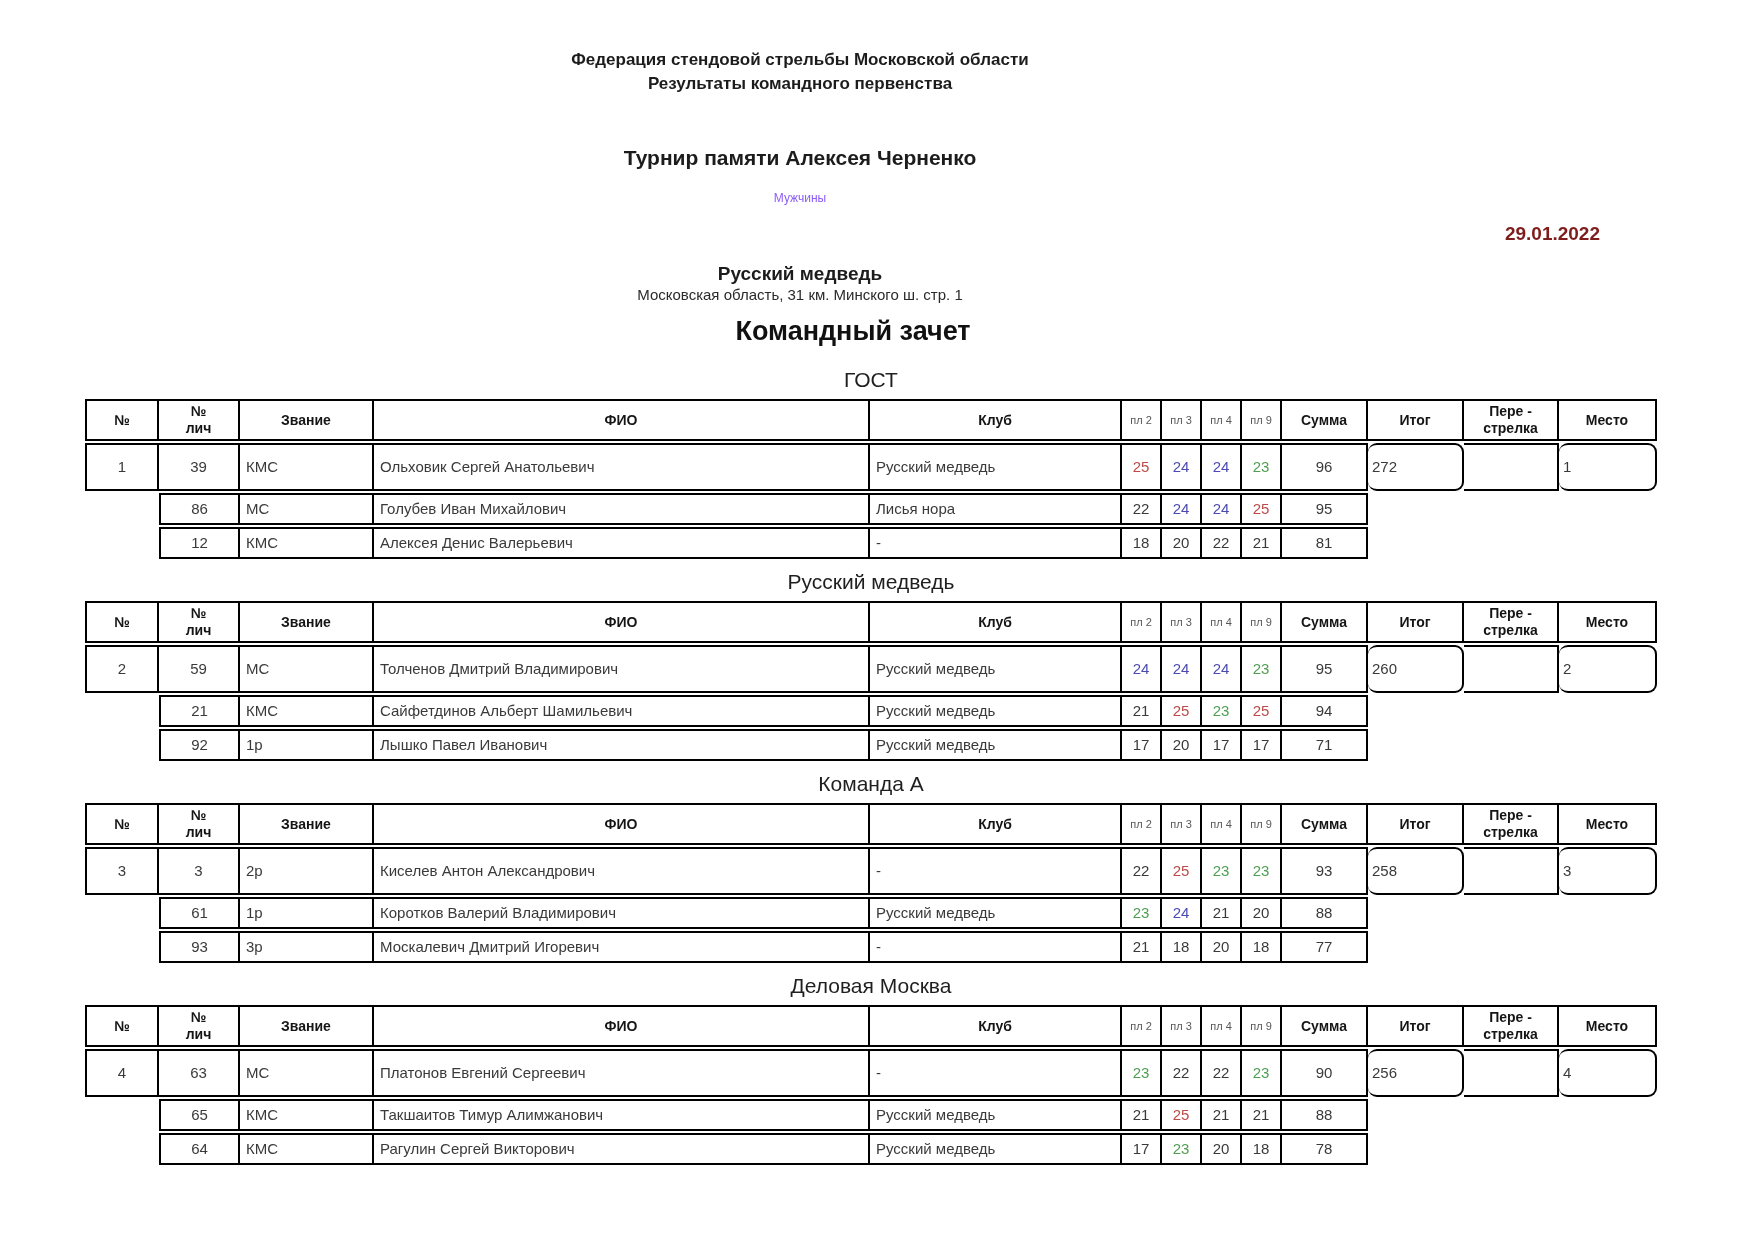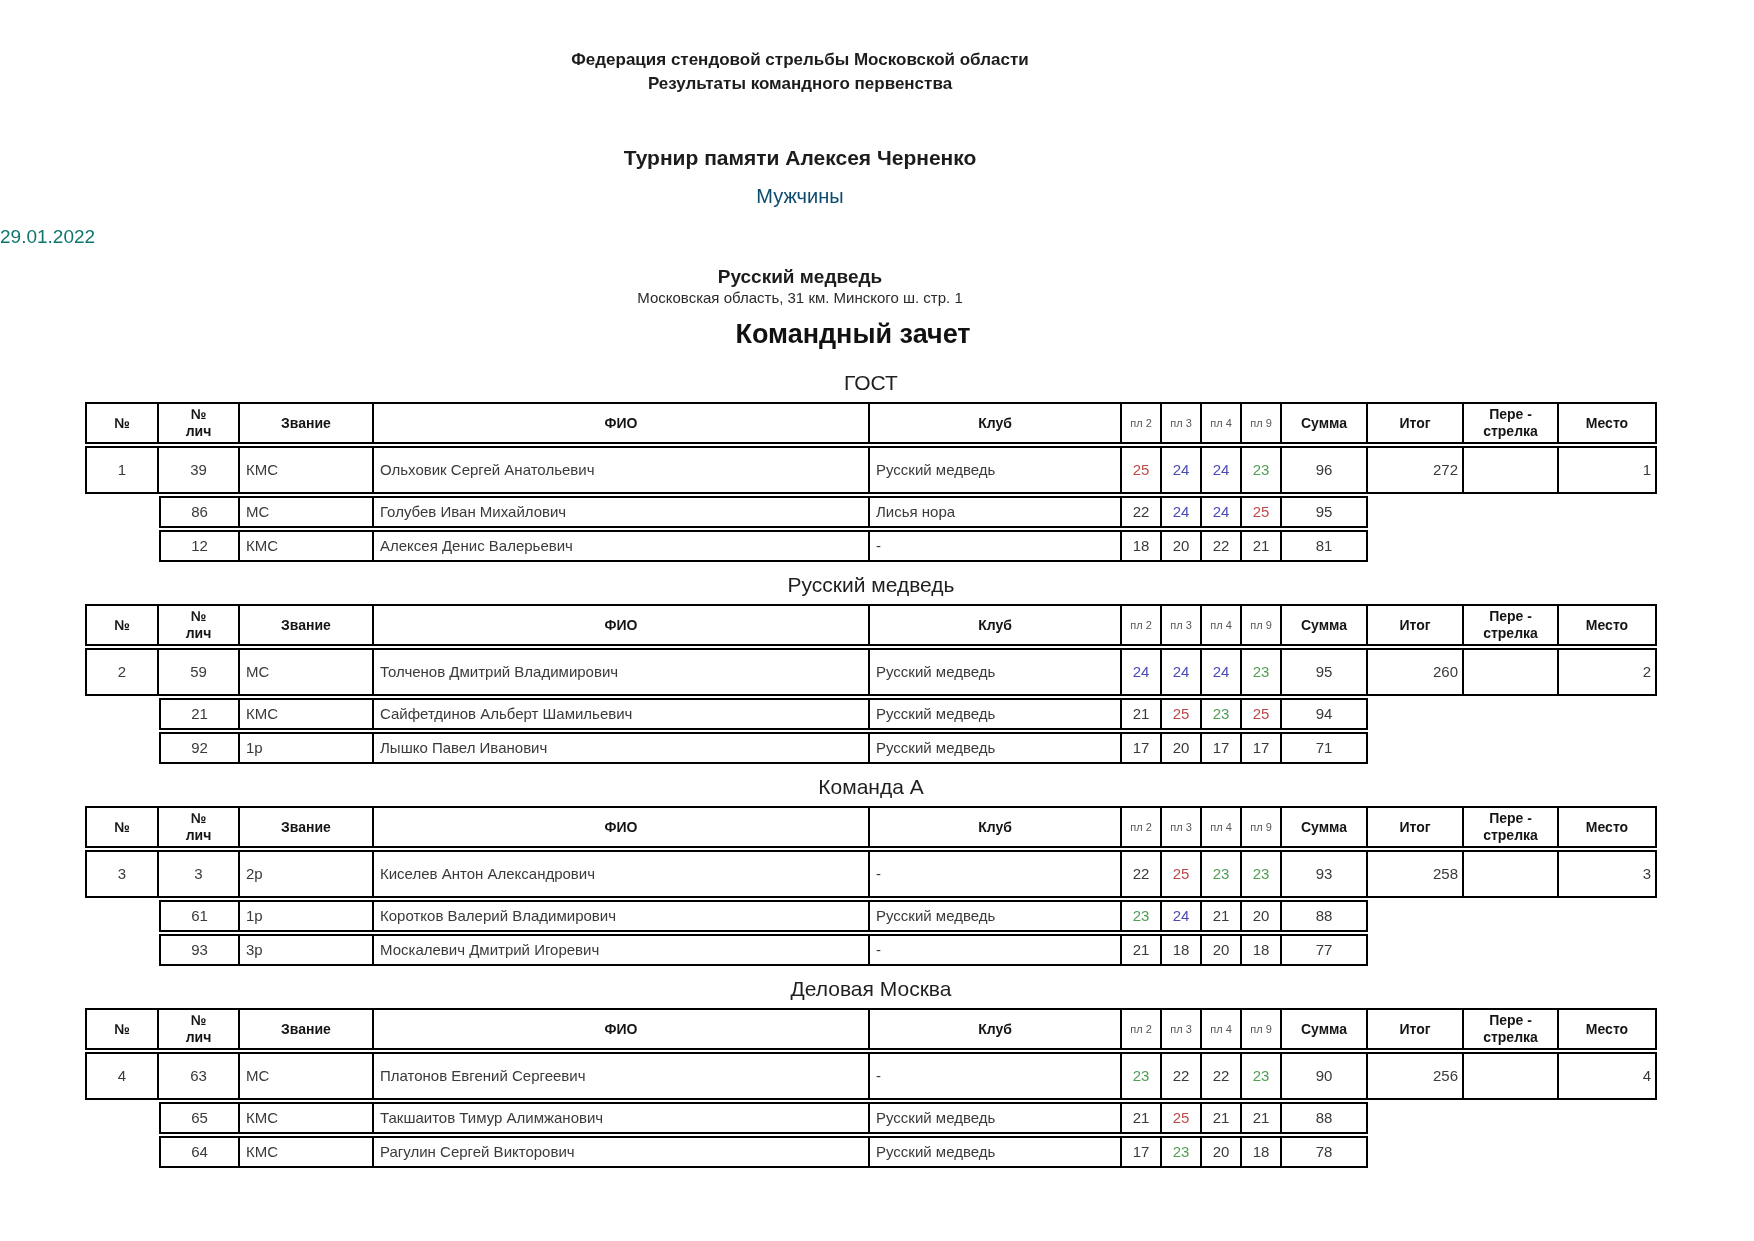--- a/index.html
+++ b/index.html
@@ -6,43 +6,43 @@
   body {
     width:1754px; height:1241px;
     background:#ffffff;
     font-family:"Liberation Sans","DejaVu Sans",sans-serif;
     color:#222;
     overflow:hidden;
   }
   .doc-header { width:1600px; text-align:center; padding-top:48px; }
   .org-line { font-size:17px; font-weight:bold; line-height:1.4; color:#1c1c1c; }
   .tournament-title { width:1600px; text-align:center; margin-top:50px; font-size:21px; font-weight:bold; color:#1c1c1c; }
-  .category { width:1600px; text-align:center; margin-top:15px; font-size:20px; color:#0c4a6e; }
-  .event-date { width:1600px; text-align:left; margin-top:18px; font-size:19px; font-weight:normal; color:#0f766e; }
+  .category { width:1600px; text-align:center; margin-top:21px; font-size:12px; color:#8b5cf6; }
+  .event-date { width:1600px; text-align:right; margin-top:18px; font-size:19px; font-weight:bold; color:#7f1d1d; }
   .venue { width:1600px; text-align:center; margin-top:18px; font-size:19px; font-weight:bold; color:#1c1c1c; }
   .venue-address { width:1600px; text-align:center; margin-top:1px; font-size:15px; color:#2a2a2a; }
   .section-title { width:1706px; text-align:center; margin-top:13px; font-size:27px; font-weight:bold; color:#111; }
 
   .teams { margin-top:21px; }
   .team-section { margin-left:85px; margin-bottom:9px; }
   .team-title { width:1572px; text-align:center; font-size:21px; color:#1f1f1f; margin-bottom:5px; }
 
   table.rt { border-collapse:separate; border-spacing:0 2px; table-layout:fixed; width:1572px; }
   .rt th, .rt td { border:2px solid #000; overflow:hidden; white-space:nowrap; }
   .rt .nl { border-left:none; }
   .rt th {
     height:38px; font-size:14px; font-weight:bold; text-align:center;
     color:#151515; padding:0 2px; vertical-align:middle;
   }
   .rt th.small { font-size:11px; font-weight:normal; color:#585858; }
   .rt th.pre { white-space:pre-line; line-height:1.2; }
   .rt td { height:28px; font-size:15px; color:#3a3a3a; vertical-align:middle; }
   .rt td.center { text-align:center; padding:0; }
   .rt td.left { text-align:left; padding:0 6px; }
-  .rt td.right { text-align:right; padding:8px 4px; }
+  .rt td.right { text-align:left; padding:8px 4px;border-radius:9px; }
   .rt td.ghost { border:none; }
 </style>
 </head>
 <body>
 
 <div>
   <div class="doc-header">
     <div class="org-line">Федерация стендовой стрельбы Московской области</div>
     <div class="org-line">Результаты командного первенства</div>
   </div>

